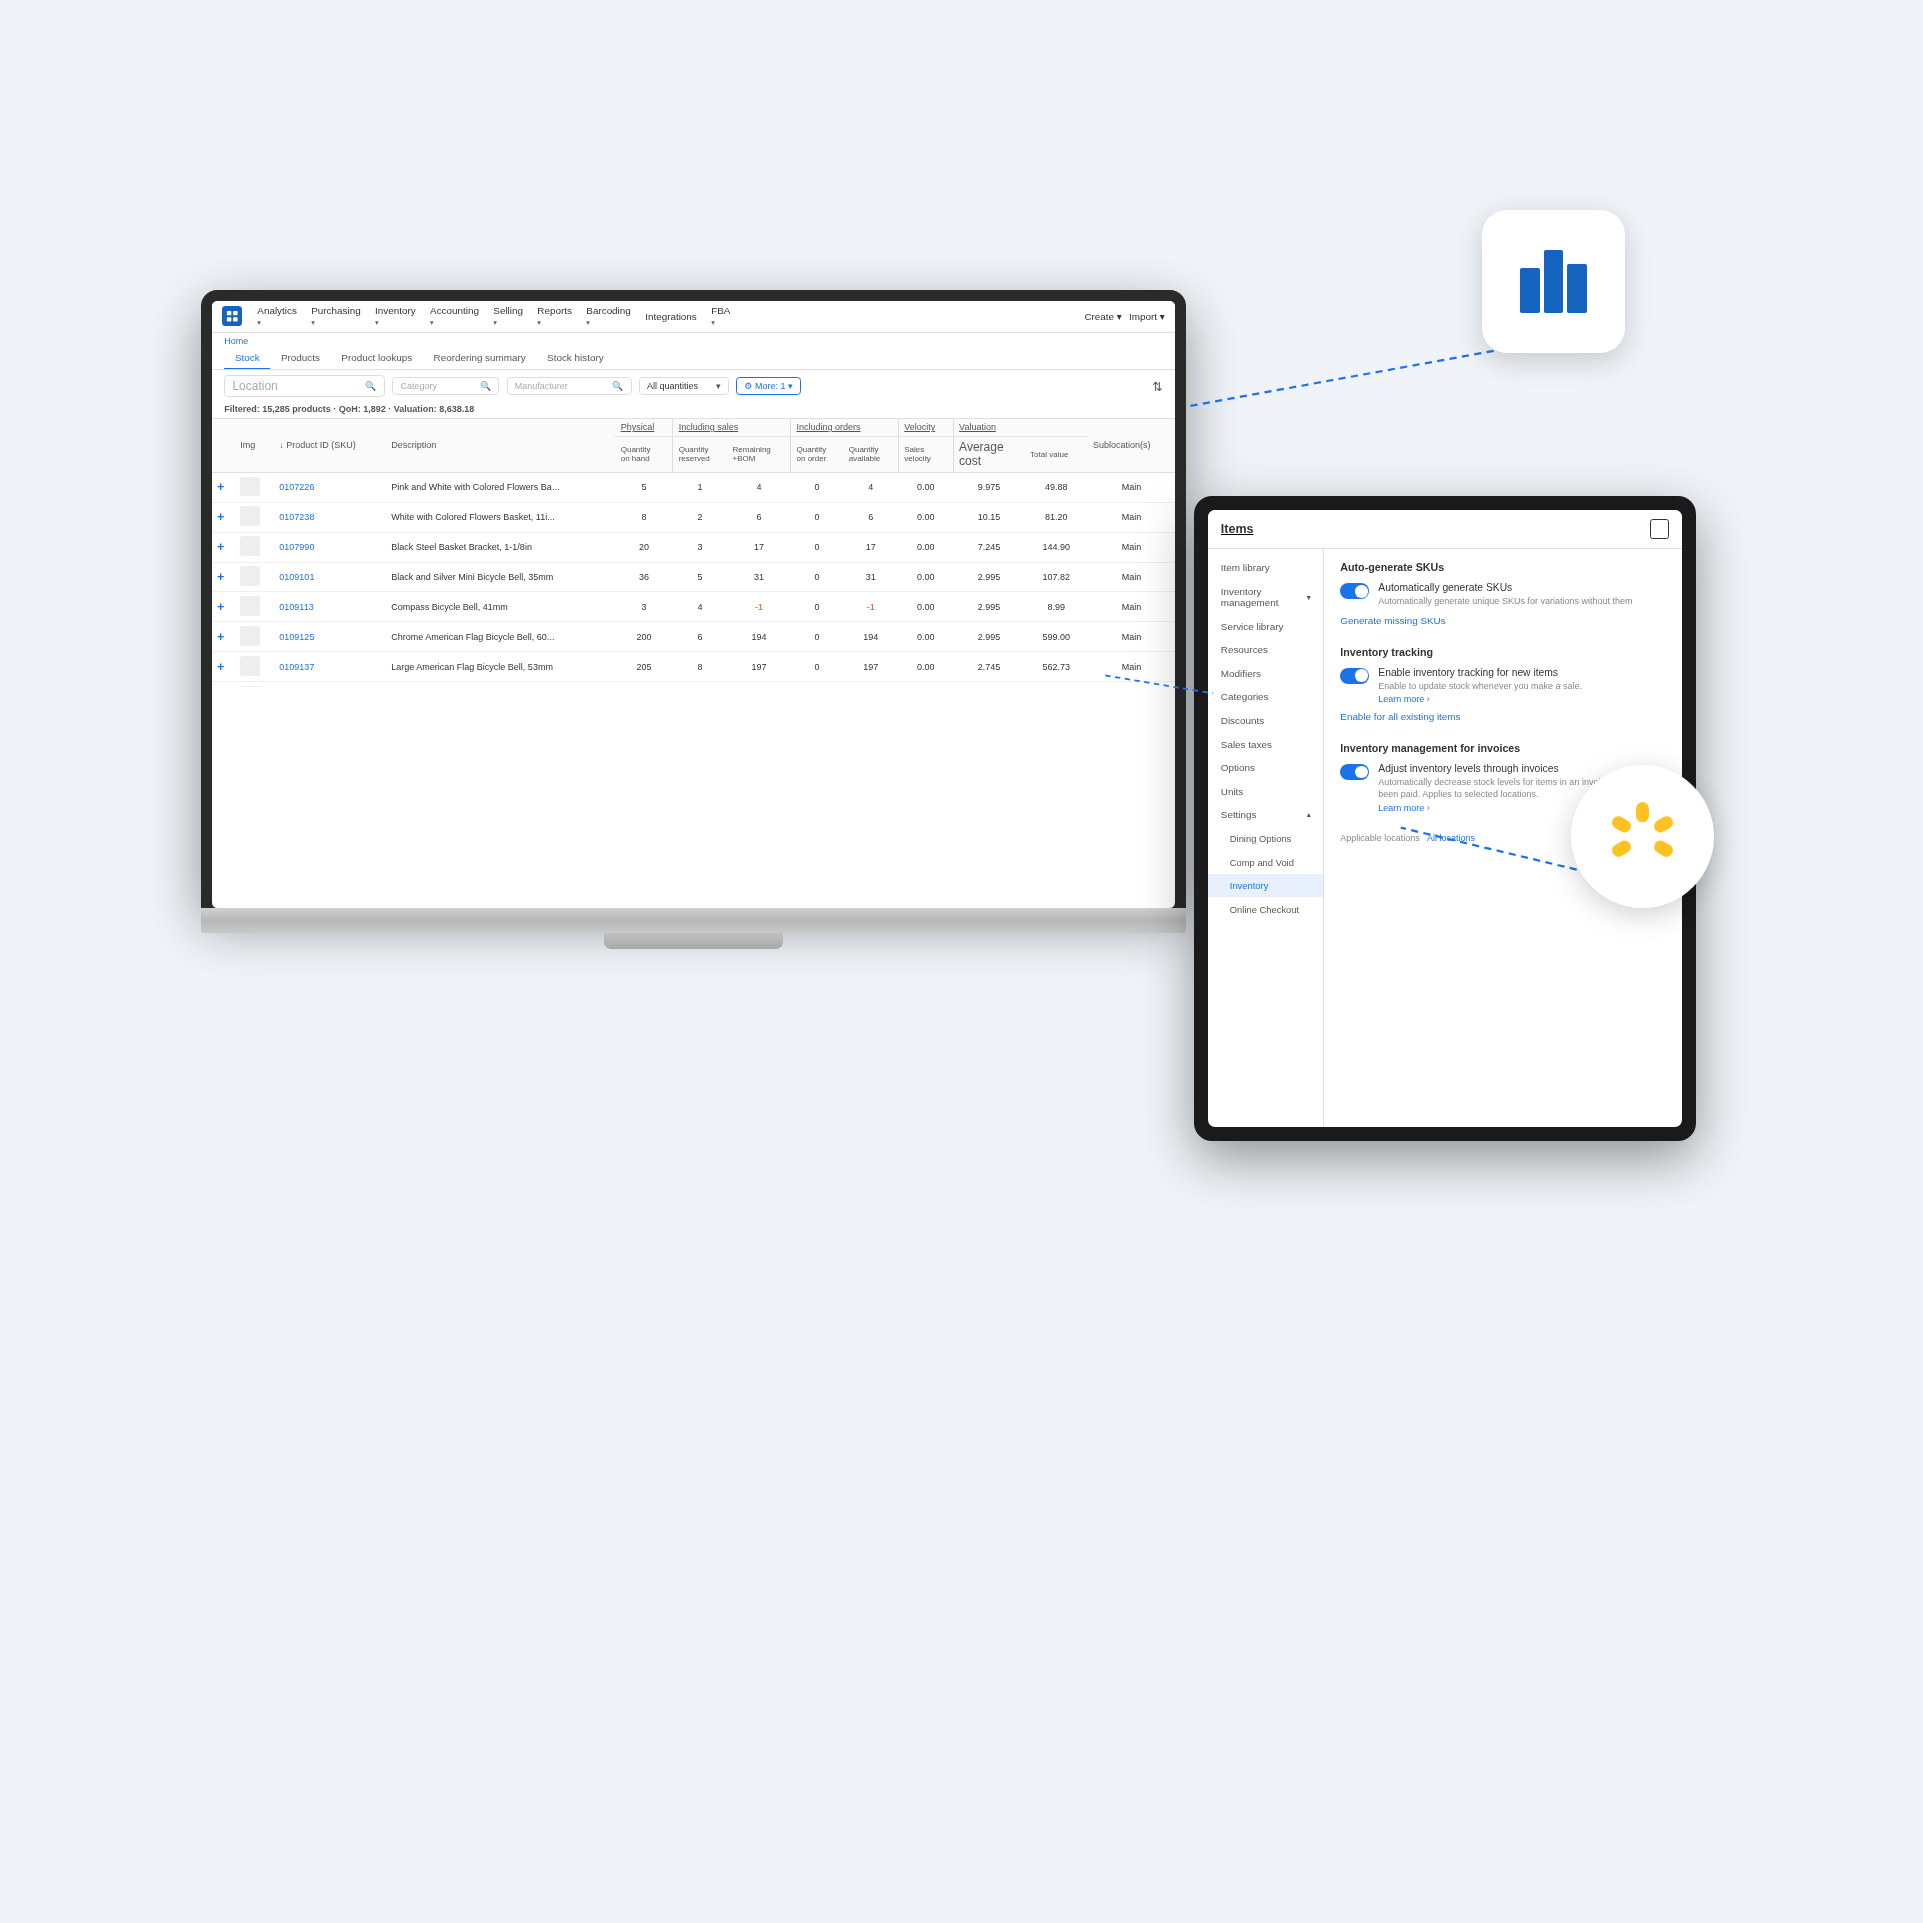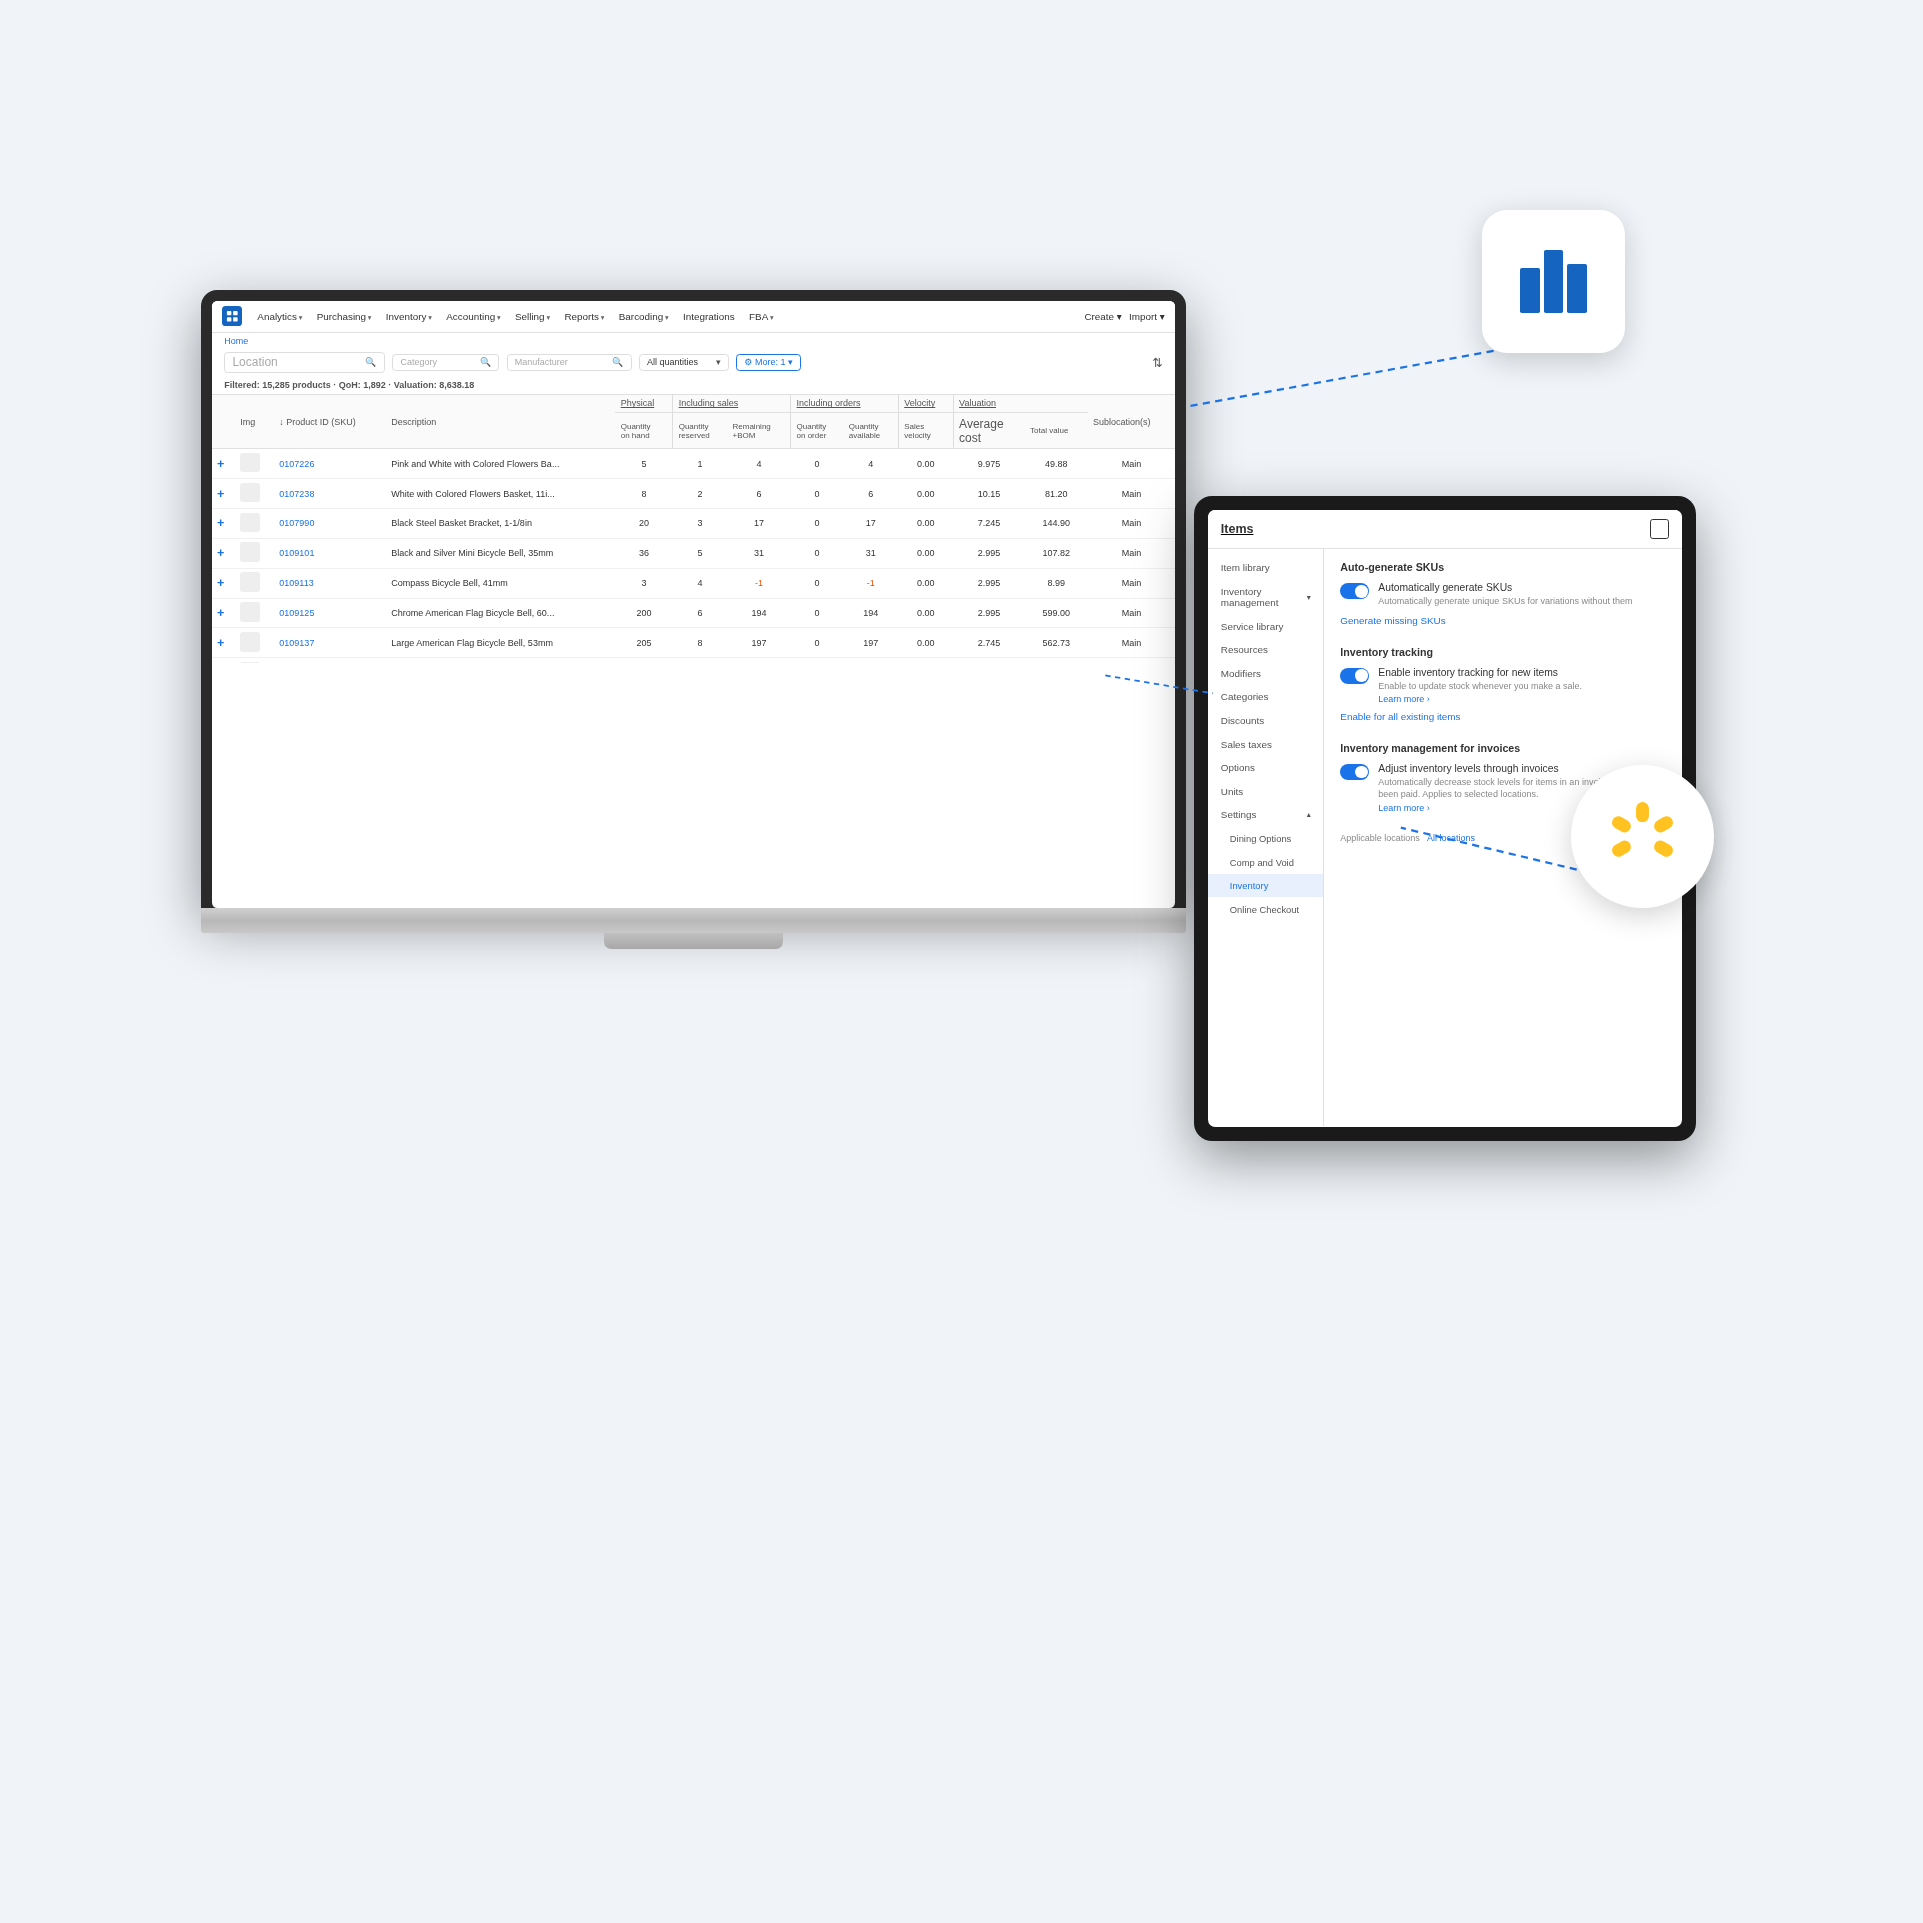--- a/index.html
+++ b/index.html
@@ -138,22 +138,23 @@
     }
     .nav-logo svg { width: 12.5px; height: 12.5px; }
     .nav-item {
       font-size: 9.9px;
       color: #333;
       padding: 1.8px 6.3px;
       border-radius: 2.7px;
       cursor: pointer;
       white-space: nowrap;
       display: flex;
-      align-items: flex-end;
+      align-items: flex-start;
       gap: 1.8px;
+      flex-direction: column;
     }
     .nav-item .caret { font-size: 7.2px; color: #666; }
     .nav-right {
       margin-left: auto;
       display: flex;
       gap: 7.2px;
       align-items: center;
       font-size: 9.9px;
       color: #333;
     }
@@ -530,20 +531,27 @@
             <span style="cursor:pointer;">Create ▾</span>
             <span style="cursor:pointer;">Import ▾</span>
           </div>
         </div>
 
         <div class="laptop-breadcrumb">
           <span style="color:#1a73e8;">Home</span>
         </div>
 
 
+        <div class="laptop-tabs">
+          <div class="tab-item active">Stock</div>
+          <div class="tab-item">Products</div>
+          <div class="tab-item">Product lookups</div>
+          <div class="tab-item">Reordering summary</div>
+          <div class="tab-item">Stock history</div>
+        </div>
 
         <div class="filter-bar">
           <div class="filter-input">
             <span style="color:#aaa;font-size:12px;">Location</span>
             <span style="margin-left:auto;color:#aaa;">🔍</span>
           </div>
           <div class="filter-input" style="width:107px;">
             <span style="color:#aaa;font-size:9px;">Category</span>
             <span style="margin-left:auto;color:#aaa;">🔍</span>
           </div>

